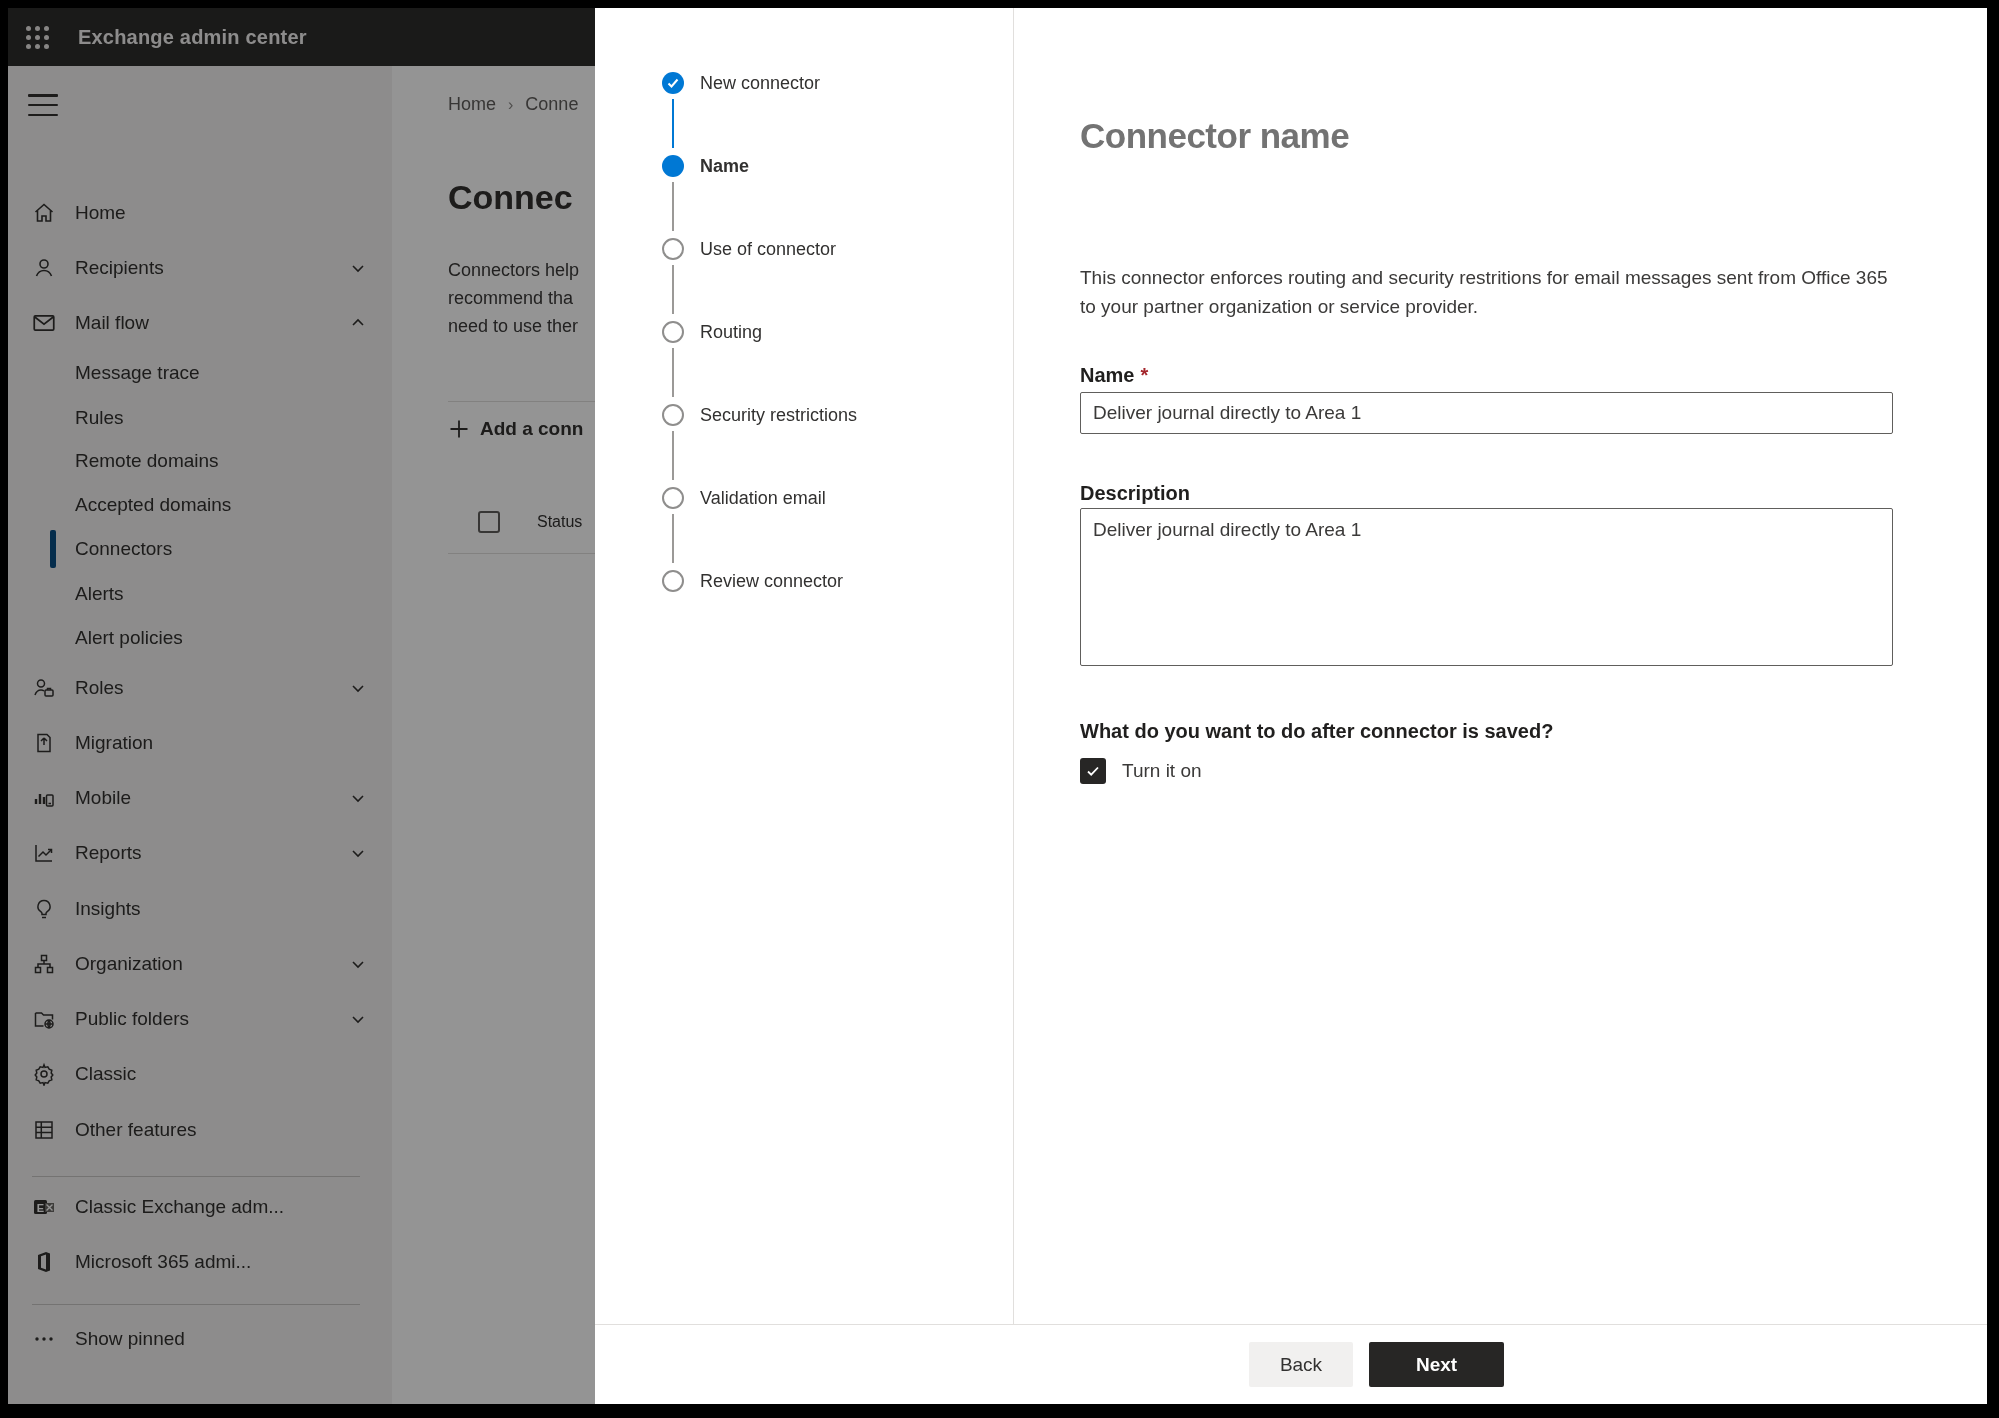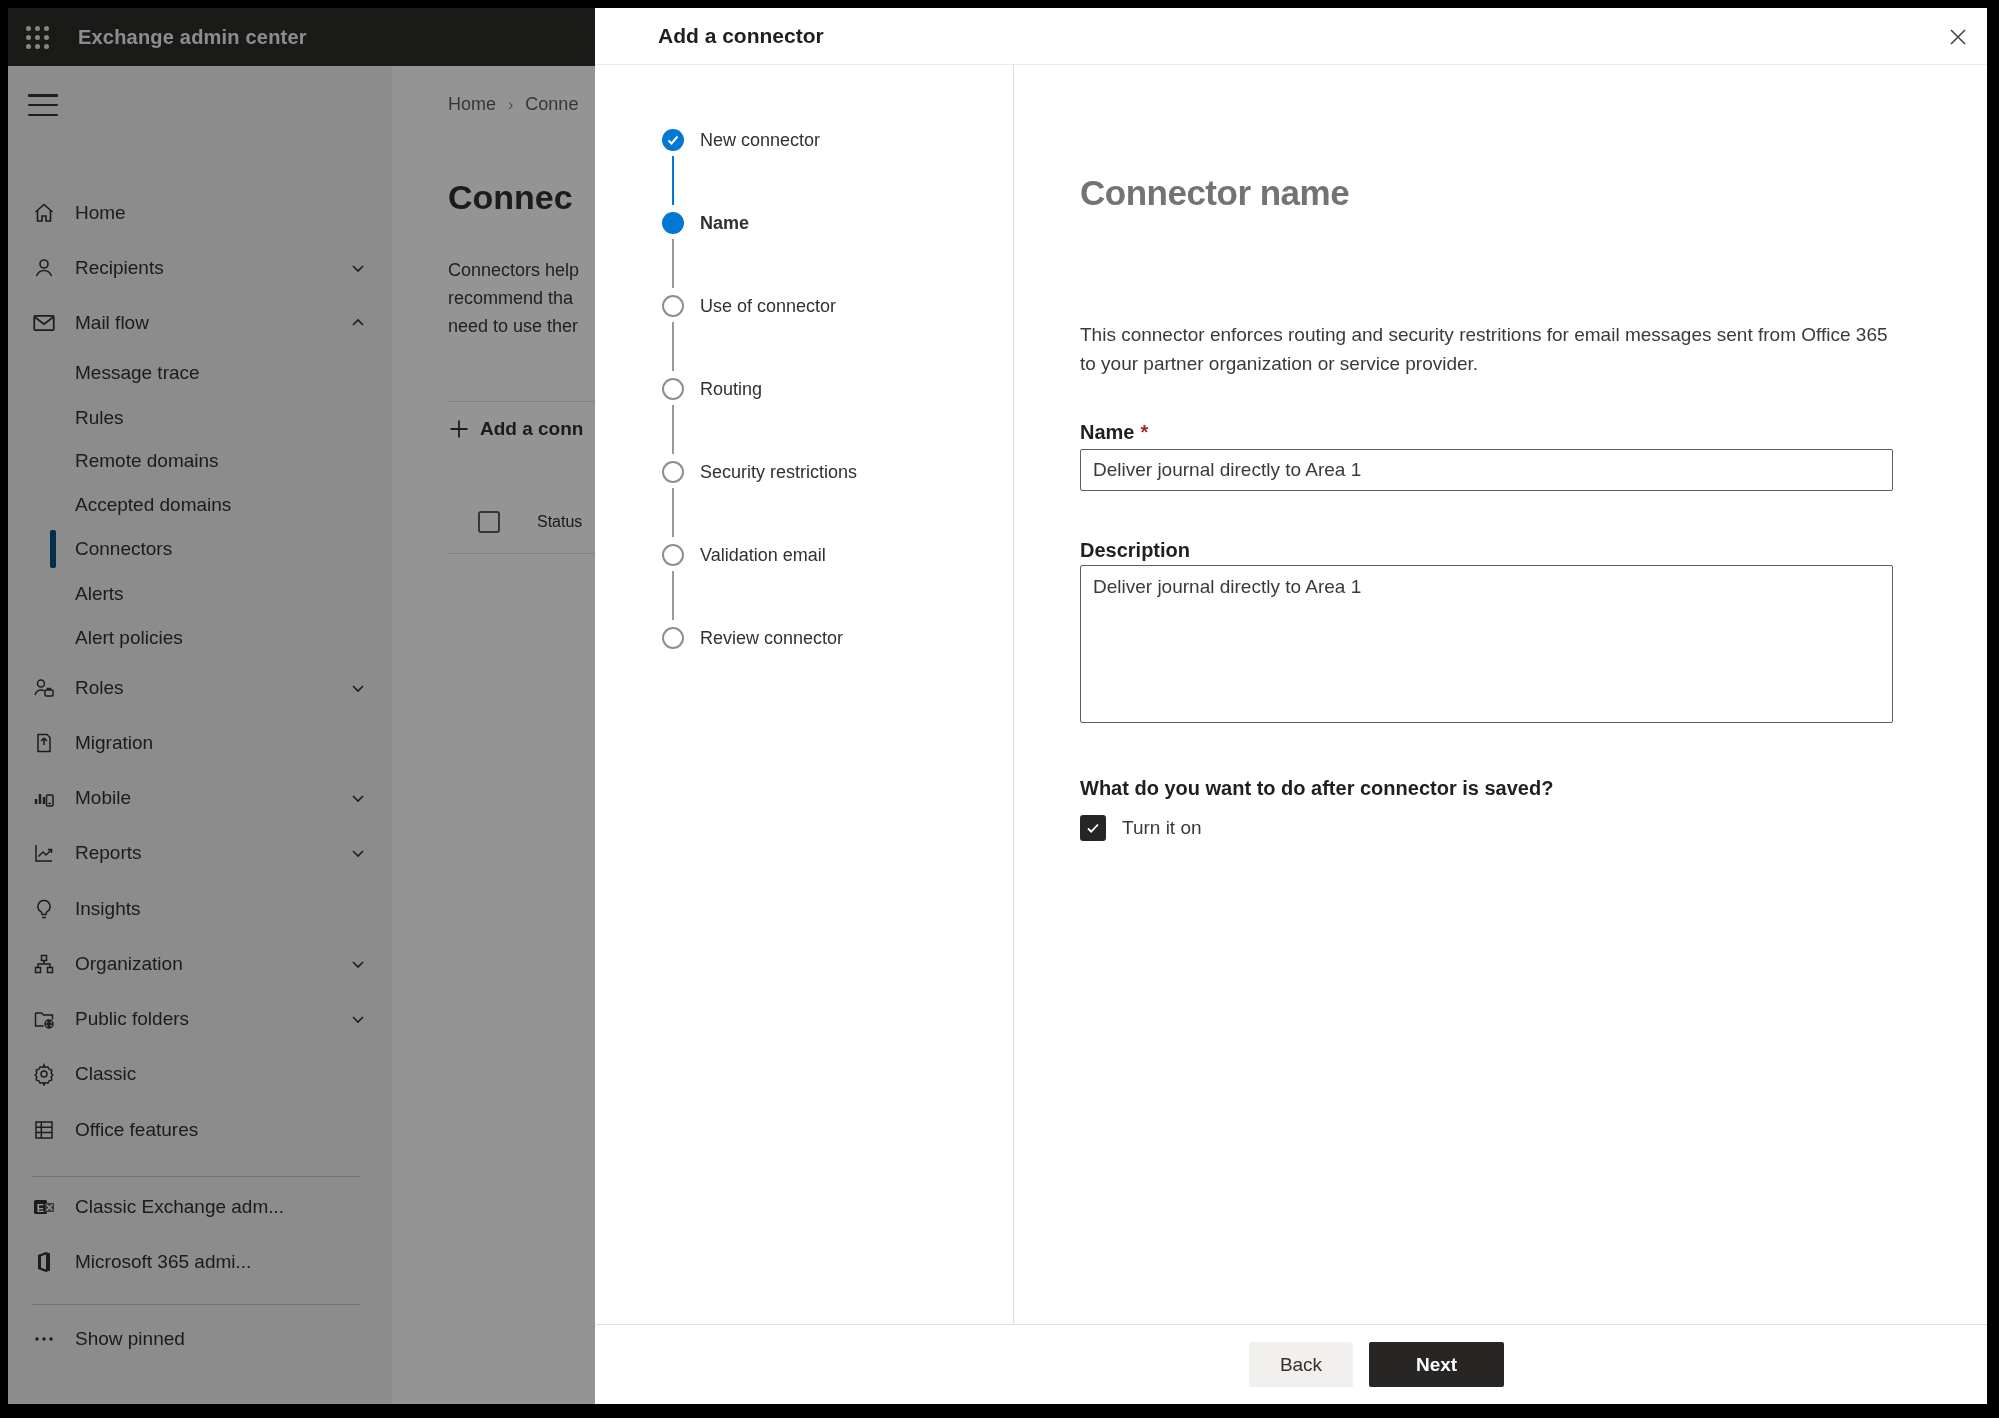--- a/index.html
+++ b/index.html
@@ -288,21 +288,21 @@
         <span class="nav-label">Classic</span>
       </div>
 
       <div class="nav-row" style="top:1042px">
         <span class="nav-icon">
             <svg width="24" height="24" viewBox="0 0 24 24" fill="none" stroke="#323130" stroke-width="1.5">
               <rect x="4" y="4" width="16" height="16"></rect>
               <path d="M4 9.3h16M4 14.6h16M9.3 4v16"></path>
             </svg>
           </span>
-        <span class="nav-label">Office features</span>
+        <span class="nav-label">Other features</span>
       </div>
 
       <div class="side-divider" style="top:1110px"></div>
 
       <div class="nav-row" style="top:1119px">
         <span class="nav-icon logo-box">
             <svg width="26" height="26" viewBox="0 0 26 26">
               <rect x="3" y="6" width="13" height="14" rx="1.5" fill="#323130"></rect>
               <text x="9.5" y="17.5" font-size="11" font-weight="bold" fill="#fff" text-anchor="middle" font-family="Liberation Sans,sans-serif">E</text>
               <rect x="14" y="9" width="9" height="9" fill="#6b6966"></rect>
@@ -357,28 +357,20 @@
         <span>Add a conn</span>
       </div>
       <div class="list-check"></div>
       <div class="list-status">Status</div>
       <div class="page-divider-2"></div>
     </div>
 
     <div class="overlay"></div>
 
     <div class="dialog">
-      <div class="dlg-header">
-        <div class="dlg-title">Add a connector</div>
-        <div class="dlg-close">
-          <svg width="22" height="22" viewBox="0 0 22 22" fill="none" stroke="#484644" stroke-width="1.6">
-              <path d="M4 4l14 14M18 4 4 18"></path>
-            </svg>
-        </div>
-      </div>
 
       <div class="dlg-body">
 
         <div class="wizard">
           <div class="step completed" style="top:63px">
             <span class="step-circle completed">
               <svg width="14" height="14" viewBox="0 0 14 14" fill="none" stroke="#fff" stroke-width="2">
                   <path d="M2.5 7.5 5.5 10.5 11.5 3.5"></path>
                 </svg>
             </span>

